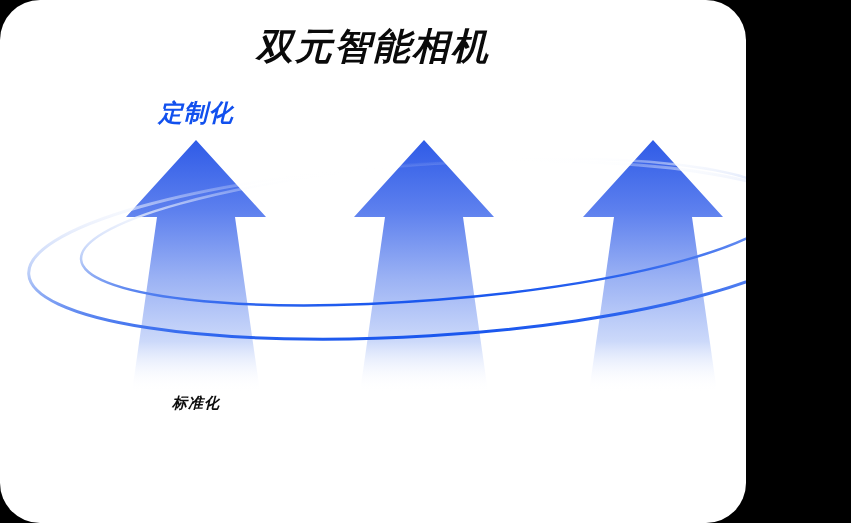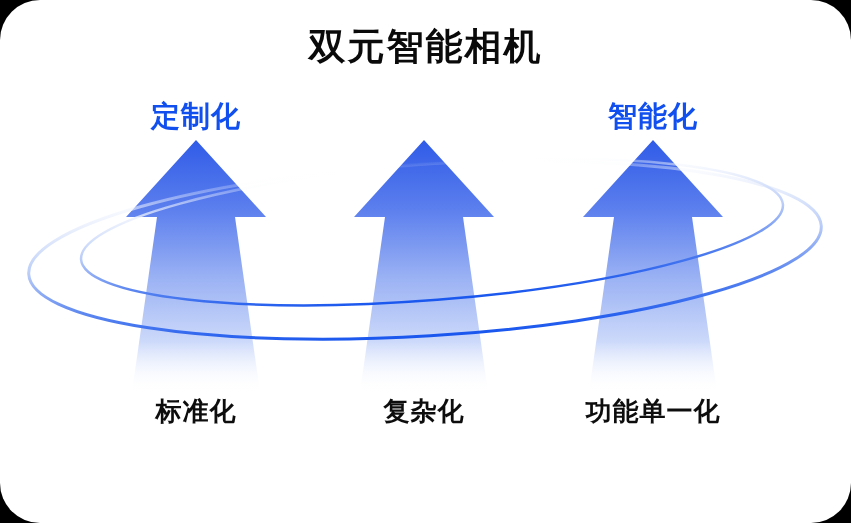--- a/index.html
+++ b/index.html
@@ -6,25 +6,26 @@
     margin: 0;
     padding: 0;
     width: 851px;
     height: 523px;
     background: #000000;
     font-family: "Liberation Sans", "DejaVu Sans", sans-serif;
     overflow: hidden;
   }
   .card {
     position: relative;
-    width: 851px;
+    width: 746px;
     height: 523px;
     background: #ffffff;
     border-radius: 40px;
     overflow: hidden;
+    font-style: italic;
   }
   .title-top {
     position: absolute;
     top: 22px;
     left: 0;
     width: 100%;
     text-align: center;
     font-size: 37px;
     font-weight: 800;
     letter-spacing: 2px;
@@ -39,31 +40,31 @@
     font-size: 35px;
     font-weight: 800;
     letter-spacing: 2px;
     color: #0a0a0a;
   }
   .col-label-top {
     position: absolute;
     top: 97px;
     width: 240px;
     text-align: center;
-    font-size: 29px;
+    font-size: 24px;
     font-weight: 800;
     letter-spacing: 1px;
     color: #1150ee;
   }
   .col-label-bottom {
     position: absolute;
     top: 394px;
     width: 240px;
     text-align: center;
-    font-size: 26px;
+    font-size: 15px;
     font-weight: 700;
     letter-spacing: 1px;
     color: #0d0d0d;
   }
   .c1 { left: 76px; }   
   .c2 { left: 304px; }  
   .c3 { left: 533px; }  
   .diagram-svg {
     position: absolute;
     top: 0;
@@ -71,21 +72,20 @@
   }
 </style>
 </head>
 <body>
 
 <div class="card">
 
   <div class="title-top">双元智能相机</div>
 
   <div class="col-label-top c1">定制化</div>
-  <div class="col-label-top c3">智能化</div>
 
   <svg class="diagram-svg" width="851" height="523" viewBox="0 0 851 523">
     <defs>
       <linearGradient id="arrowGrad" x1="0" y1="0" x2="0" y2="1">
         <stop offset="0" stop-color="#2f5be7"></stop>
         <stop offset="0.28" stop-color="#5d80ee"></stop>
         <stop offset="0.55" stop-color="#9bb2f4"></stop>
         <stop offset="0.80" stop-color="#ccd9fa"></stop>
         <stop offset="1" stop-color="#ffffff" stop-opacity="0"></stop>
       </linearGradient>
@@ -108,17 +108,15 @@
       <path d="M70 0 L140 77 L109 77 L134 252 L6 252 L31 77 L0 77 Z" fill="url(#arrowGrad)"></path>
     </g>
 
     <g fill="none">
       <ellipse cx="425" cy="250" rx="397" ry="86" stroke="url(#ringGrad)" stroke-width="3" transform="rotate(-3.5 425 250)"></ellipse>
       <ellipse cx="432" cy="232" rx="352" ry="68" stroke="url(#ringGrad)" stroke-width="2.5" transform="rotate(-4.5 432 232)"></ellipse>
     </g>
   </svg>
 
   <div class="col-label-bottom c1">标准化</div>
-  <div class="col-label-bottom c2">复杂化</div>
-  <div class="col-label-bottom c3">功能单一化</div>
 
 
 </div>
 
 </body></html>

